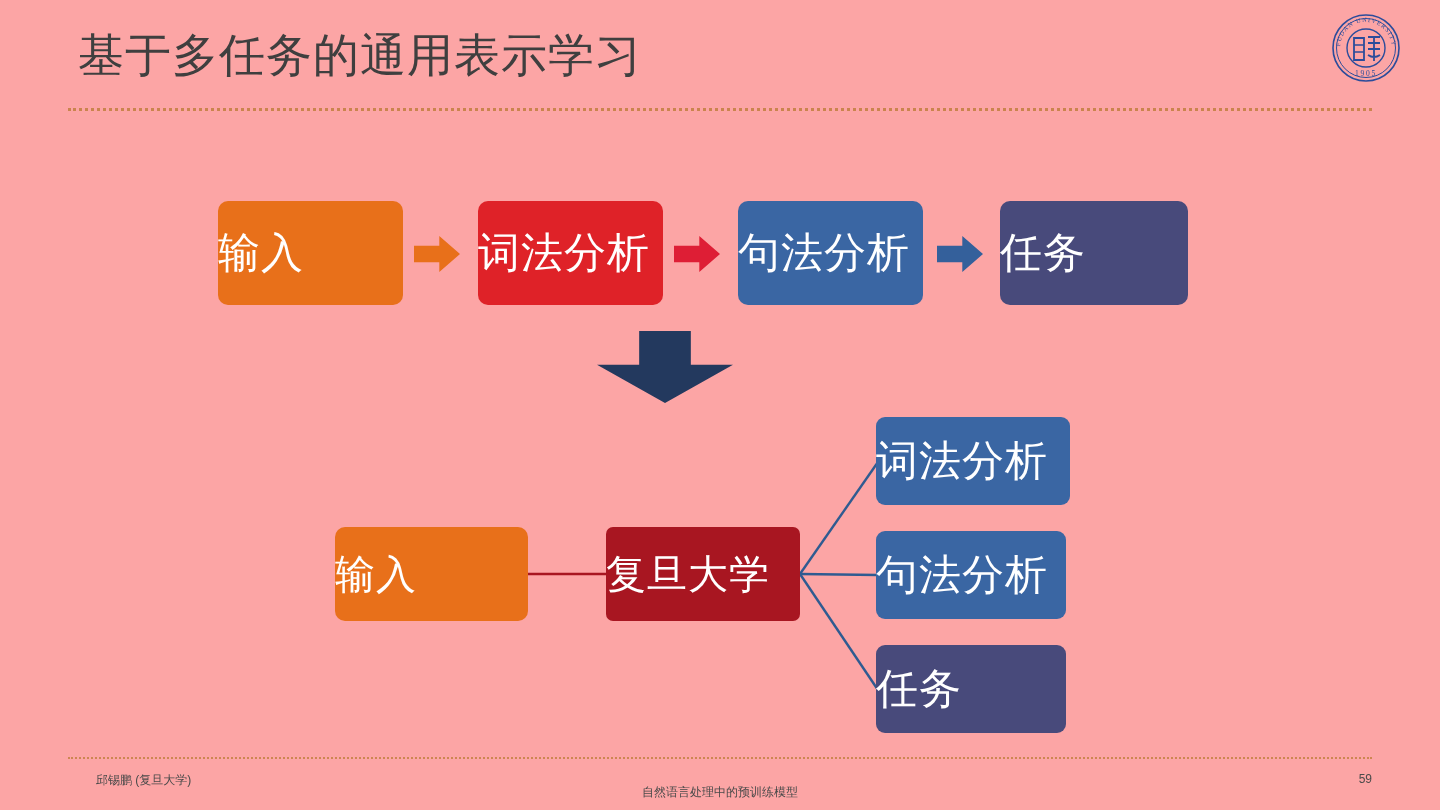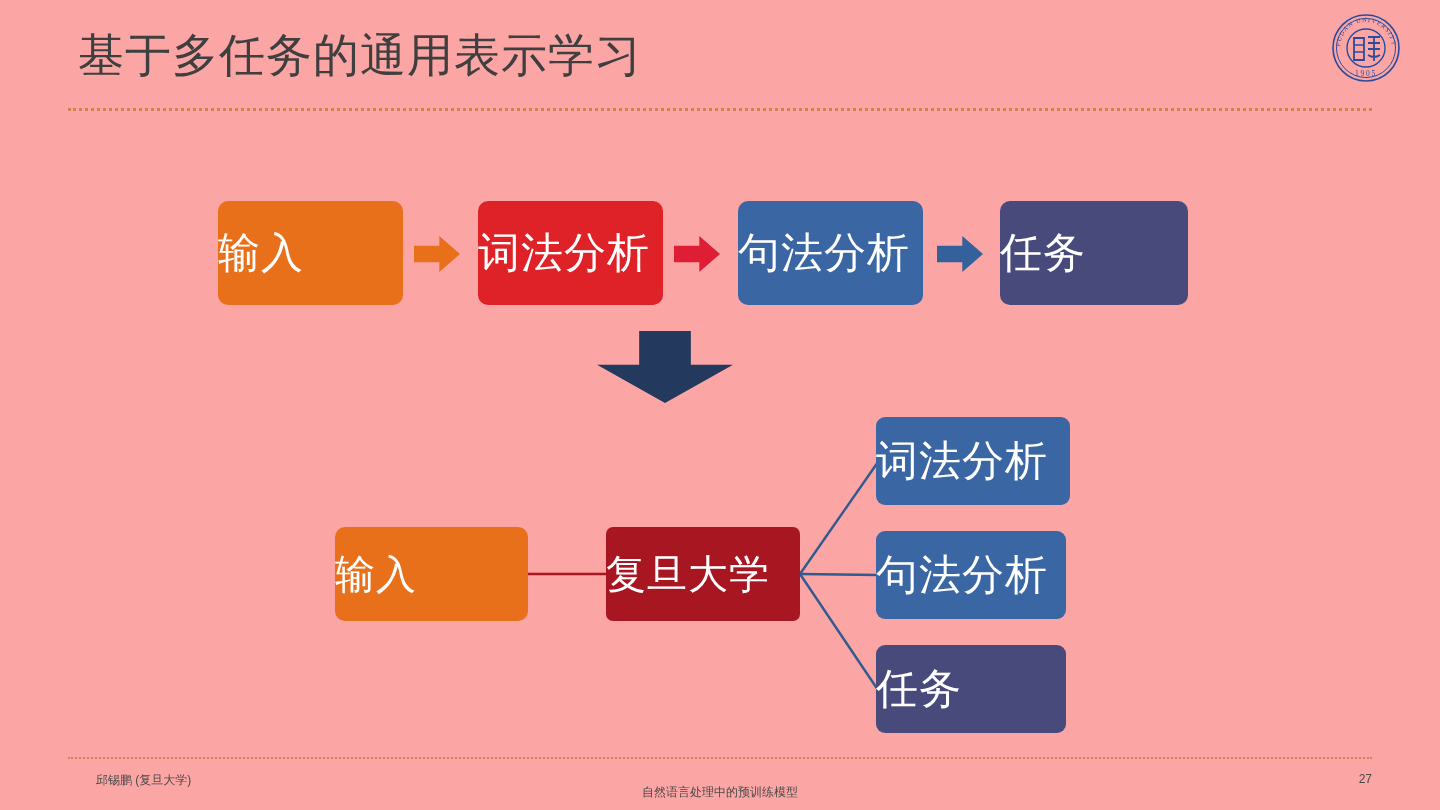--- a/index.html
+++ b/index.html
@@ -223,16 +223,16 @@
   </div>
 
   <div class="node" id="mt-task">
     <span class="node-lbl">任务</span>
   </div>
 
   <div class="footer-rule"></div>
   <div class="footer">
     <span class="footer-left">邱锡鹏 (复旦大学)</span>
     <span class="footer-center">自然语言处理中的预训练模型</span>
-    <span class="footer-right">27</span>
+    <span class="footer-right">59</span>
   </div>
 
 </div>
 
 </body></html>

